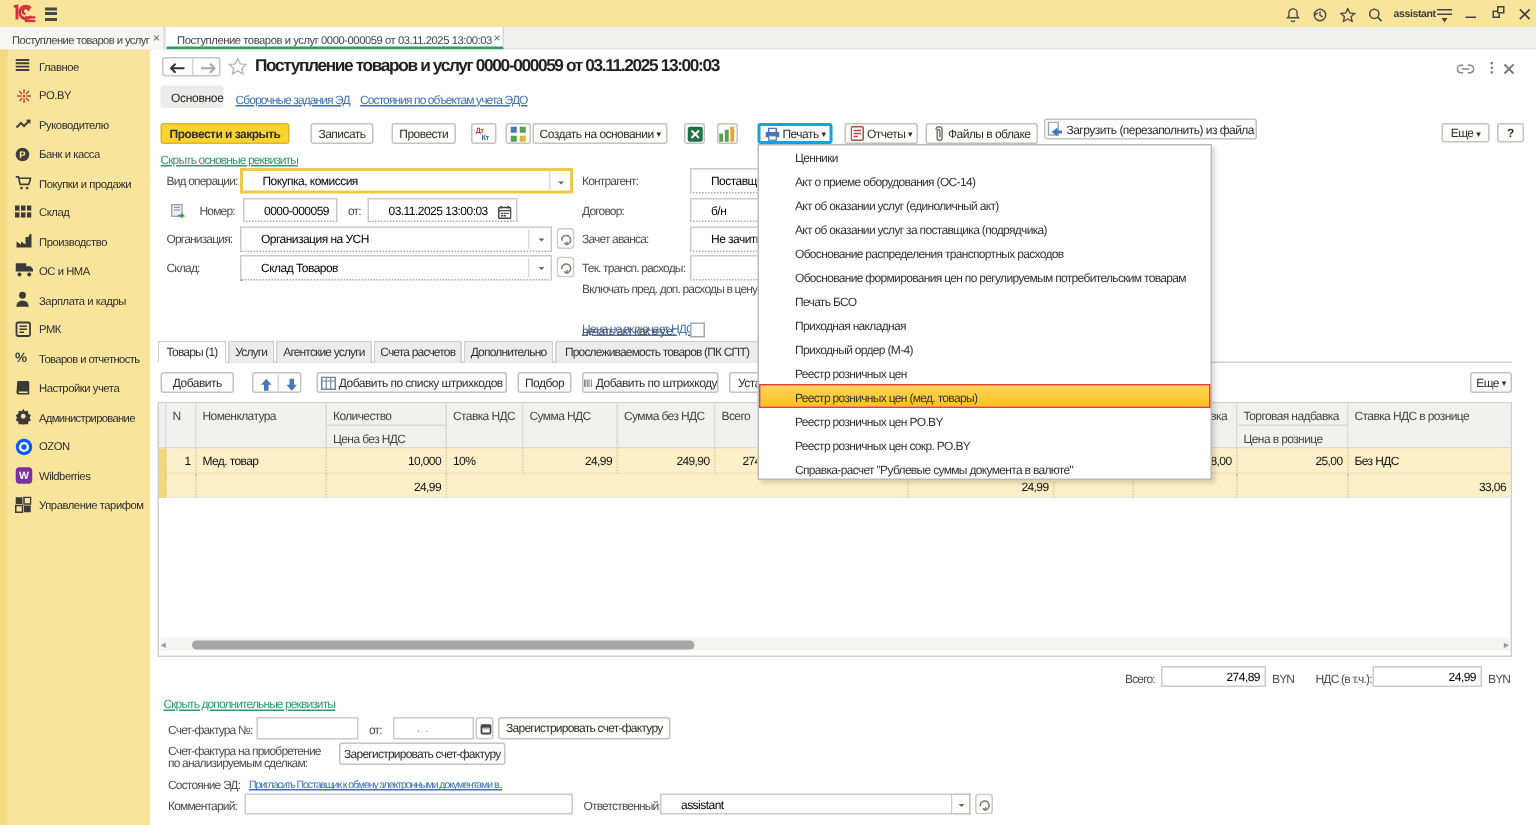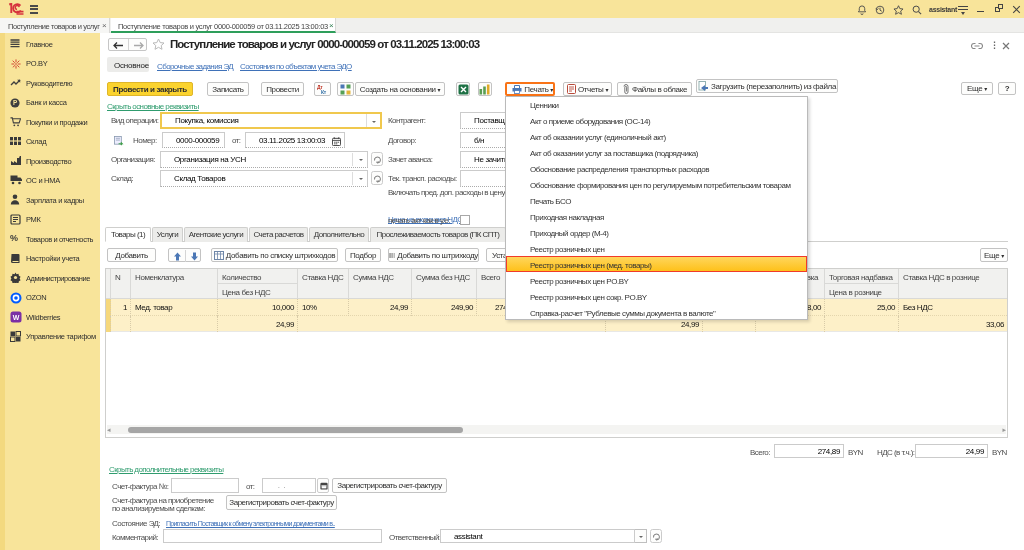--- a/index.html
+++ b/index.html
@@ -261,21 +261,21 @@
       <path d="M3 3 L8 8 M8 3 L3 8" stroke="#fff" stroke-width="1.4"></path>
     </svg>
   </div>
 <div class="btn" style="left:478px;top:82px;width:14px;height:14px;">
     <svg width="12" height="11" viewBox="0 0 12 11">
       <rect x="0.5" y="5" width="2.6" height="5.5" fill="#5a9e52"></rect>
       <rect x="4.2" y="2.5" width="2.6" height="8" fill="#5a9e52"></rect>
       <rect x="7.9" y="0.5" width="2.6" height="10" fill="#e0aa28"></rect>
     </svg>
   </div>
-<div class="btn" style="left:505px;top:82px;width:50px;height:14px;border:2px solid #f97316;justify-content:flex-end;"><svg width="10" height="9" viewBox="0 0 10 9" style="margin-right:2px;">
+<div class="btn" style="left:505px;top:82px;width:50px;height:14px;border:2px solid #0ea5e9;"><svg width="10" height="9" viewBox="0 0 10 9" style="margin-right:2px;">
       <path d="M2.5 3 V0.5 h5 V3" fill="none" stroke="#4b77b5" stroke-width="1"></path>
       <rect x="0.5" y="3" width="9" height="3.5" fill="#4b77b5"></rect>
       <rect x="2.5" y="5.5" width="5" height="3" fill="#fff" stroke="#4b77b5" stroke-width="0.8"></rect>
     </svg>Печать&nbsp;<span style="font-size:6px;">▾</span></div>
 <div class="btn" style="left:563px;top:82px;width:49px;height:14px;"><svg width="9" height="10" viewBox="0 0 9 10" style="margin-right:2px;">
       <rect x="0.5" y="0.5" width="8" height="9" rx="1" fill="#fff" stroke="#b84a3a" stroke-width="1"></rect>
       <path d="M2 3h5M2 5h5M2 7h3" stroke="#b84a3a" stroke-width="0.9"></path>
     </svg>Отчеты&nbsp;<span style="font-size:6px;">▾</span></div>
 <div class="btn" style="left:617px;top:82px;width:75px;height:14px;"><svg width="8" height="11" viewBox="0 0 8 11" style="margin-right:2px;">
       <path d="M2 2.5 a2 2 0 0 1 4 0 V8 a1.6 1.6 0 0 1 -3.2 0 V3.2 a0.9 0.9 0 0 1 1.8 0 V7.5" fill="none" stroke="#777" stroke-width="1"></path>

